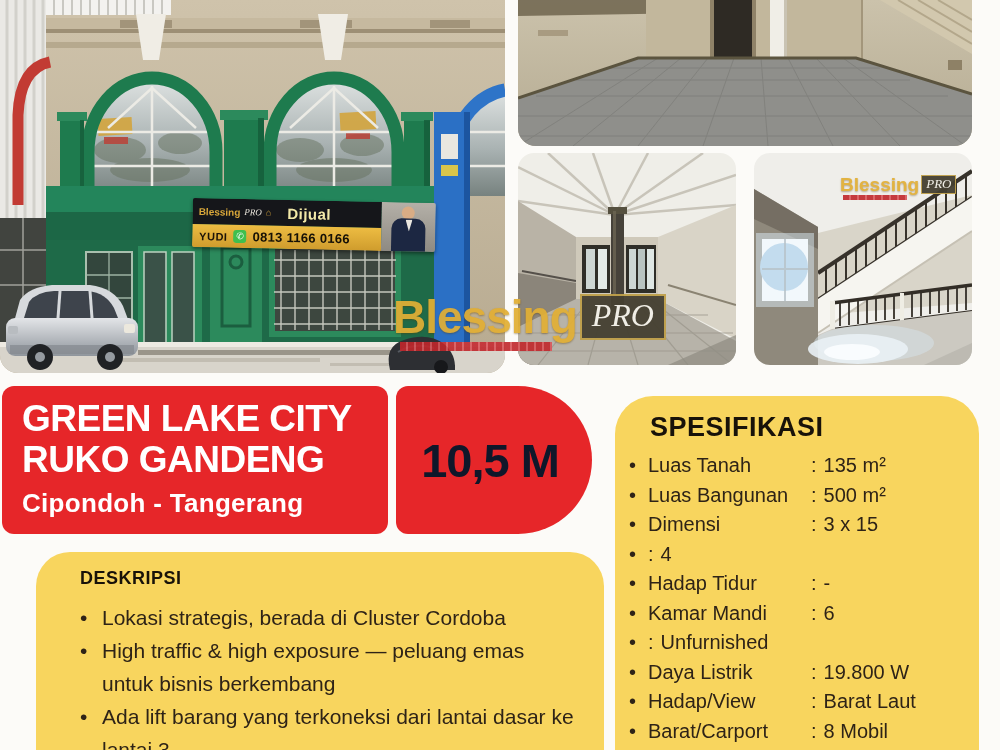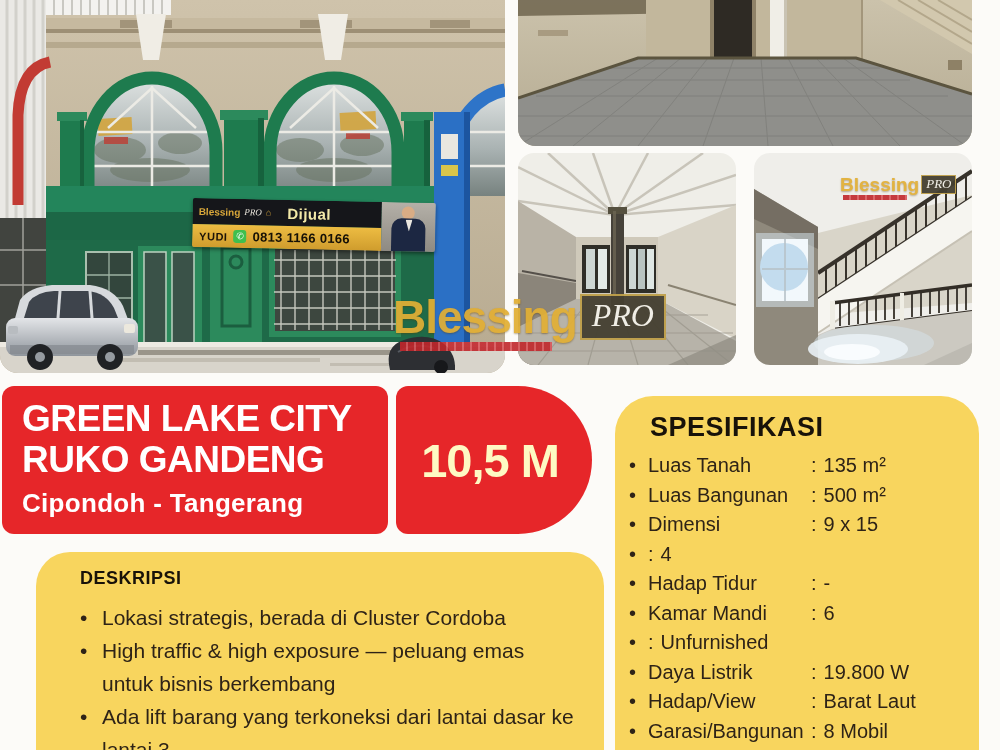--- a/index.html
+++ b/index.html
@@ -55,21 +55,21 @@
   .wm-small .wm-pro{font-size:13px;padding:0 4px 1px;margin-left:2px;border-width:1px;}
   .wm-small .wm-tag{width:64px;height:5px;margin:1px 0 0 3px;}
 
   
   .title-card{position:absolute;left:2px;top:386px;width:386px;height:148px;background:var(--red);
               border-radius:12px;color:#fff;padding:12px 0 0 20px;box-sizing:border-box;}
   .title-line{font-size:37px;line-height:41px;font-weight:800;letter-spacing:-.5px;white-space:nowrap;}
   .title-loc{font-size:26px;line-height:28px;font-weight:700;margin-top:9px;letter-spacing:.3px;}
   .price-badge{position:absolute;left:396px;top:386px;width:196px;height:148px;background:var(--red);
                border-radius:12px 74px 74px 12px;display:flex;align-items:center;justify-content:center;}
-  .price-text{color:#fef9c3;font-size:47px;font-weight:800;letter-spacing:-1px;padding-right:8px;}
+  .price-text{color:#0f172a;font-size:47px;font-weight:800;letter-spacing:-1px;padding-right:8px;}
 
   
   .card{position:absolute;background:var(--yellow);box-sizing:border-box;color:var(--ink);}
   .desc-card{left:36px;top:552px;width:568px;height:220px;border-radius:34px 34px 0 0;padding:16px 28px 0 22px;}
   .desc-card h2{margin:0 0 12px 22px;font-size:18px;font-weight:800;color:#181209;letter-spacing:.5px;}
   .d-rows{margin-left:22px;display:flex;flex-direction:column;}
   .d-row{display:flex;font-size:21px;line-height:33px;color:#2e2317;}
   .d-row .bullet{width:22px;flex:none;}
   .d-text{flex:1;}
 
@@ -520,21 +520,21 @@
           <span class="bullet">•</span>
           <span class="s-label">Luas Bangunan</span>
           <span class="s-sep">:</span>
           <span class="s-val">500 m²</span>
         </div>
 
         <div class="s-row">
           <span class="bullet">•</span>
           <span class="s-label">Dimensi</span>
           <span class="s-sep">:</span>
-          <span class="s-val">9 x 15</span>
+          <span class="s-val">3 x 15</span>
         </div>
 
         <div class="s-row">
           <span class="bullet">•</span>
           <span class="s-sep">:</span>
           <span class="s-val">4</span>
         </div>
 
         <div class="s-row">
           <span class="bullet">•</span>
@@ -565,20 +565,20 @@
 
         <div class="s-row">
           <span class="bullet">•</span>
           <span class="s-label">Hadap/View</span>
           <span class="s-sep">:</span>
           <span class="s-val">Barat Laut</span>
         </div>
 
         <div class="s-row">
           <span class="bullet">•</span>
-          <span class="s-label">Garasi/Bangunan</span>
+          <span class="s-label">Barat/Carport</span>
           <span class="s-sep">:</span>
           <span class="s-val">8 Mobil</span>
         </div>
       </div>
   </section>
 
 </div>
 
 </body></html>

